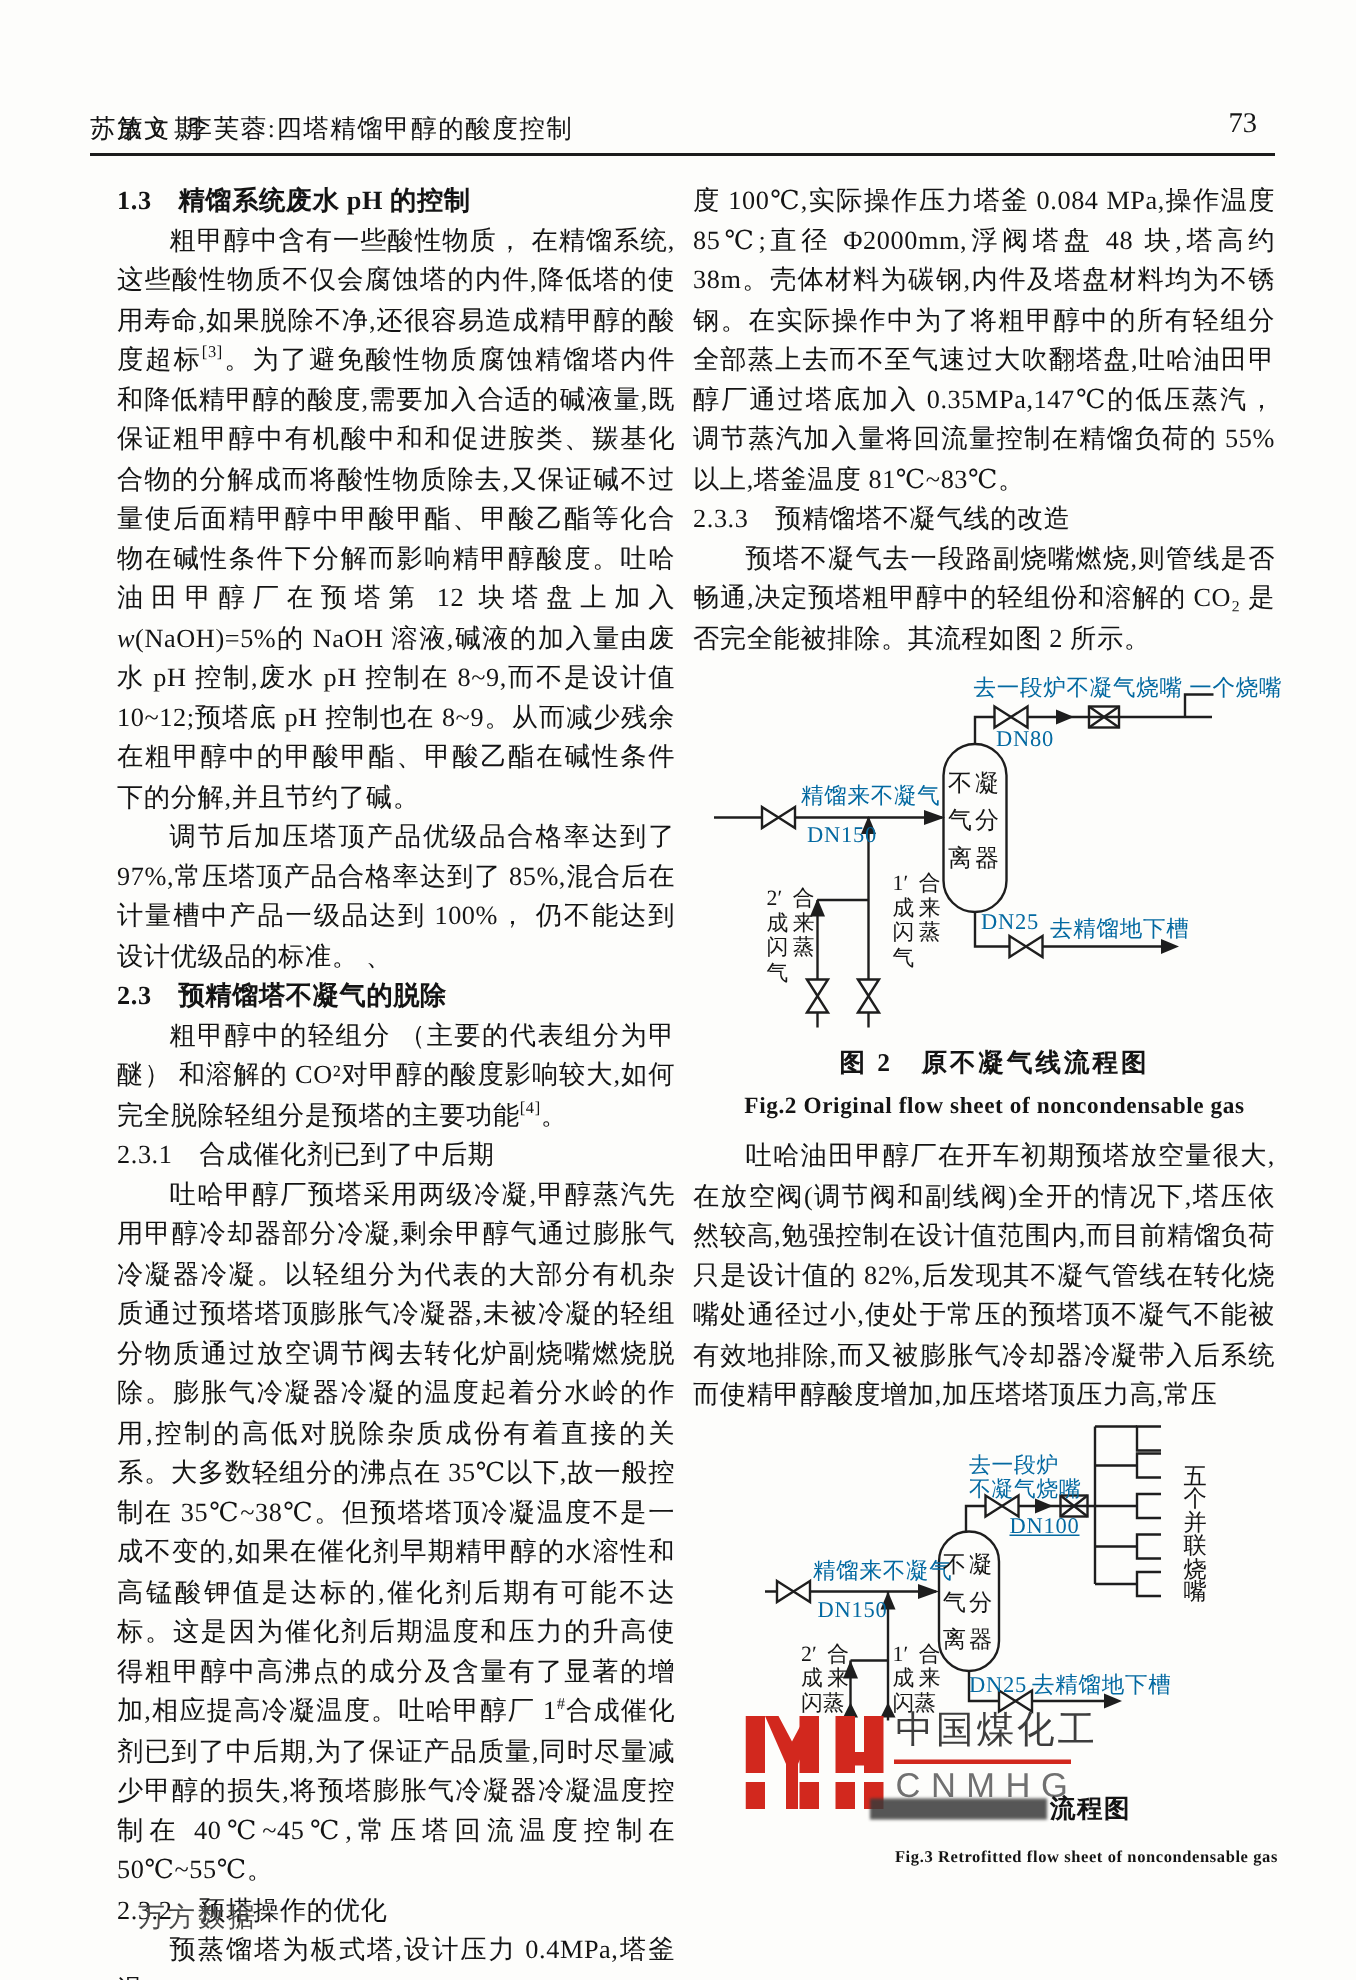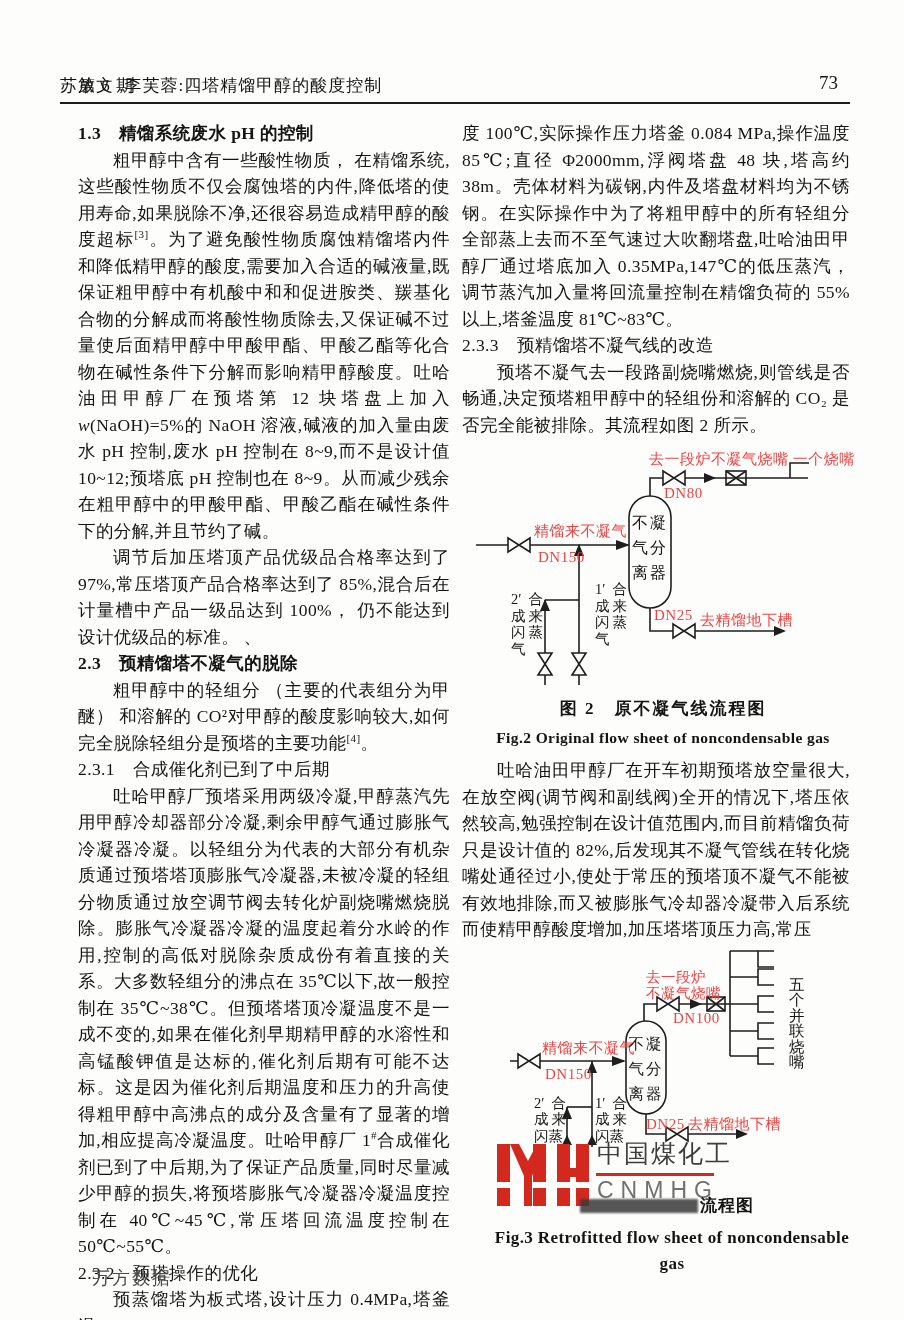--- a/index.html
+++ b/index.html
@@ -23,40 +23,40 @@
   .col-right{ left:462px; width:388px; }
   .h2 { font-weight:bold; font-size:17.5px; }
   .h3 { font-weight:normal; }
   .ind { text-indent:2em; }
   sup.note { font-size:11px; line-height:0; vertical-align:super; }
   .ivar { font-style:italic; }
   
   .fig { position:relative; }
   .fig svg { display:block; }
   .fig .lbl { position:absolute; font-size:15px; line-height:18px; white-space:nowrap;
-    letter-spacing:0.5px; color:#ef4444; }
+    letter-spacing:0.5px; color:#0369a1; }
   .fig .vlbl { position:absolute; font-size:14.5px; line-height:16.5px; letter-spacing:0;
     word-break:break-all; white-space:normal; color:#161616; }
   .fig .vessel-lbl { position:absolute; font-size:16px; line-height:25px; letter-spacing:2px;
     word-break:break-all; text-align:center; color:#161616; }
   .figcap-zh { text-align:center; font-weight:bold; font-size:17px; margin-top:6px; letter-spacing:2px; }
   .figcap-en { text-align:center; font-weight:bold; font-size:15.5px; margin-top:2px; }
   .fig2-wrap { width:390px; margin:10px 0 6px 6px; }
   .fig3-wrap { width:400px; margin:4px 0 0 0; height:322px; }
   
   .wm { position:absolute; left:33px; top:193px; width:250px; height:82px;
     font-family:"Liberation Sans","DejaVu Sans",sans-serif; }
   .wm .cn { position:absolute; left:102px; top:0px; font-size:25px; color:#3d3d3d; letter-spacing:2px; }
   .wm .rule { position:absolute; left:101px; top:33px; width:118px; height:3px; }
   .wm .en { position:absolute; left:102px; top:37px; font-size:23px; color:#707070; letter-spacing:7px; }
   .cap3-smudge { position:absolute; left:118px; top:252px; width:118px; height:14px;
     background:#3a3a3a; filter:blur(1.2px); opacity:.85; }
   .cap3-frag { position:absolute; left:238px; top:246px; font-weight:bold; font-size:17px; letter-spacing:1px; }
-  .fig3-cap-en { position:absolute; left:30px; top:278px; width:360px; text-align:center;
-    font-weight:bold; font-size:17px; }
+  .fig3-cap-en { position:absolute; left:30px; top:278px; width:360px; text-align:right;
+    font-weight:bold; font-size:11px; }
   
   .footer { position:absolute; left:92px; top:1266px; font-size:18px; color:#4a4a4a;
     font-family:"Liberation Sans","DejaVu Sans",sans-serif; letter-spacing:2px; }
 </style>
 </head>
 <body>
 
 <div class="page">
 
   <div class="header">
@@ -172,21 +172,21 @@
           <path d="M228 52 L240 57 L228 62 Z"></path>
           <path d="M150 109 L164 114 L150 119 Z"></path>
           <path d="M125 126 L130 114 L135 126 Z"></path>
           <path d="M100 172 L105 160 L110 172 Z"></path>
           <path d="M125 198 L130 188 L135 198 Z"></path>
           <path d="M100 198 L105 188 L110 198 Z"></path>
           <path d="M274 182 L286 187 L274 192 Z"></path>
         </g>
       </svg>
       <div class="lbl" style="left:184px; top:22px; line-height:16px; font-size:14.5px;"><span>去一段炉</span><br><span>不凝气烧嘴</span></div>
-      <div class="lbl" style="left:211px; top:62px;">DN100</div>
+      <div class="lbl" style="left:211px; top:62px;text-decoration:underline;">DN100</div>
       <div class="vlbl" style="left:327px; top:30px; width:17px; font-size:15.5px; line-height:15.5px;">五个并联烧嘴</div>
       <div class="lbl" style="left:80px; top:92px;">精馏来不凝气</div>
       <div class="lbl" style="left:83px; top:118px;">DN150</div>
       <div class="vessel-lbl" style="left:166px; top:84px; width:36px; font-size:15.5px;">不凝气分离器</div>
       <div class="vlbl" style="left:72px; top:148px; width:32px;">2′合成来闪蒸</div>
       <div class="vlbl" style="left:133px; top:148px; width:32px;">1′合成来闪蒸</div>
       <div class="lbl" style="left:184px; top:168px;">DN25</div>
       <div class="lbl" style="left:226px; top:168px;">去精馏地下槽</div>
 
       <div class="wm">

